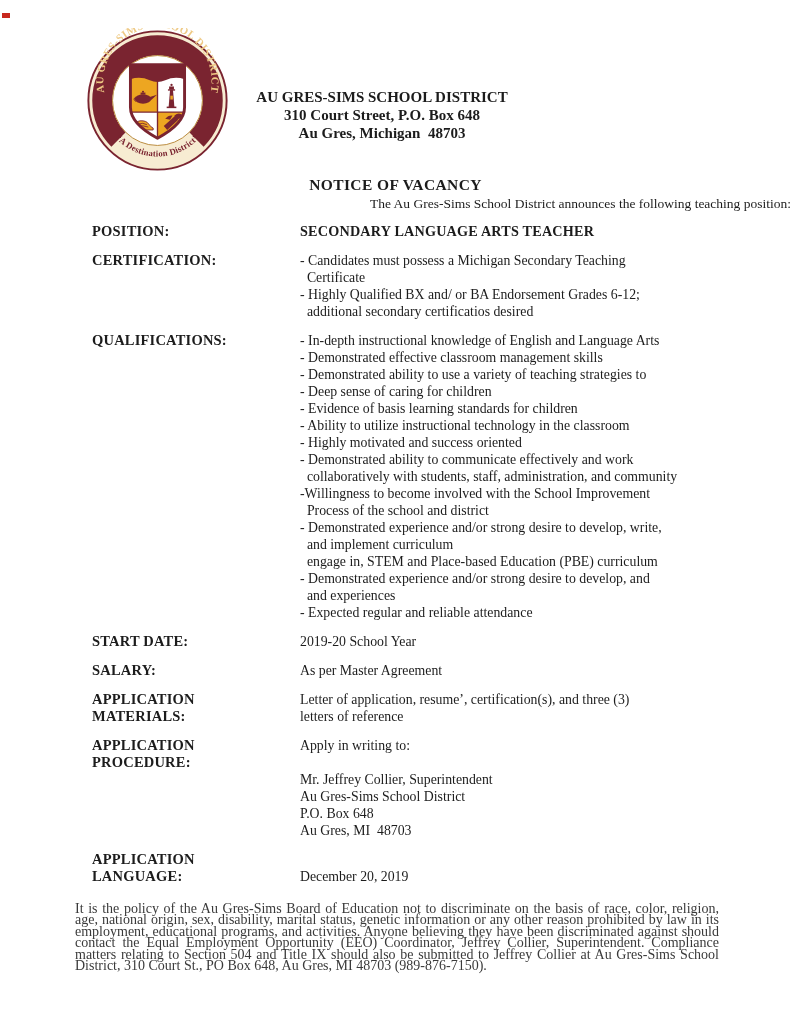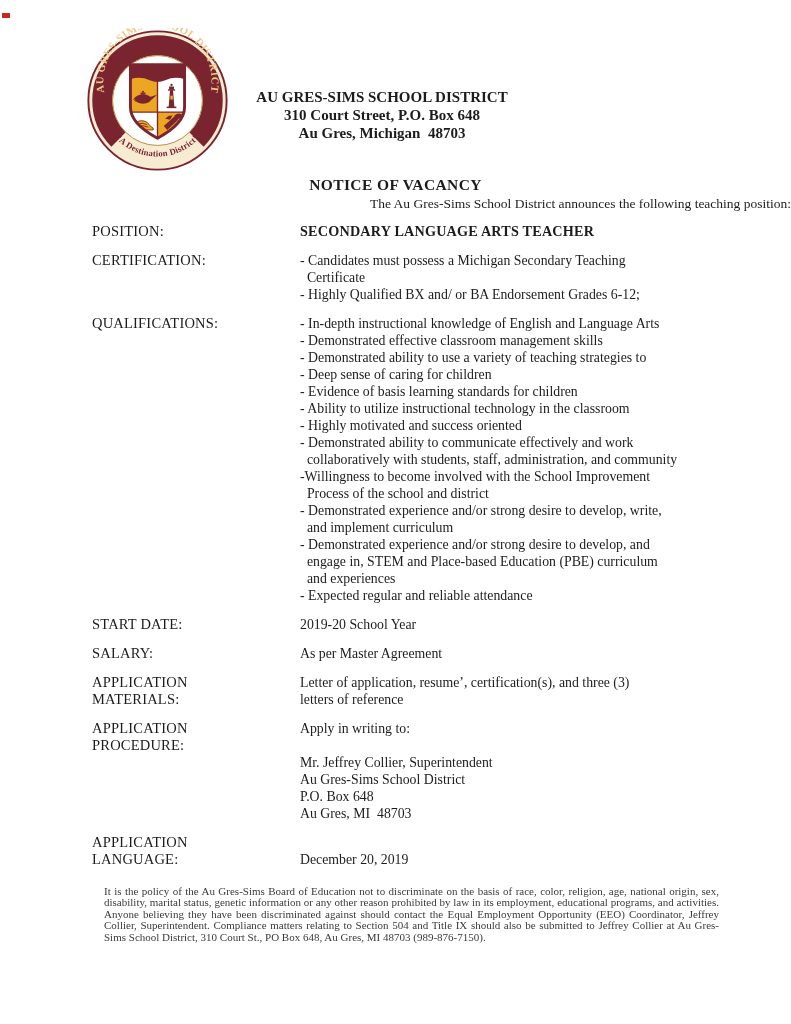--- a/index.html
+++ b/index.html
@@ -27,26 +27,26 @@
   .f-cream{fill:var(--cream);}
 
   .header-text{position:absolute;left:237px;top:88px;width:290px;text-align:center;font-weight:bold;font-size:15px;line-height:18px;}
   .header-text .line{white-space:pre;}
 
   .notice-title{text-align:center;font-weight:bold;font-size:15.5px;line-height:18px;letter-spacing:.4px;}
   .notice-subtitle{text-align:right;font-size:13.5px;line-height:17px;margin-top:1px;}
 
   .sections{margin:11px 50px 0 92px;}
   .section-row{display:grid;grid-template-columns:208px 1fr;margin-bottom:12px;}
-  .label-col{font-weight:normal;font-size:14.5px;line-height:17px;letter-spacing:.2px;}
+  .label-col{font-weight:bold;font-size:14.5px;line-height:17px;letter-spacing:.2px;}
   .content-col{font-size:13.8px;line-height:17px;}
   .content-col.bold{font-weight:bold;font-size:14.2px;letter-spacing:.2px;}
   .content-col .line,.label-col .line{white-space:pre;}
 
-  .footer{margin:18px 72px 0 104px;font-size:11px;line-height:11.4px;color:var(--footer-ink);text-align:justify;}
+  .footer{margin:18px 72px 0 75px;font-size:14px;line-height:11.4px;color:var(--footer-ink);text-align:justify;}
 </style>
 </head>
 <body>
 
 <div class="page">
 
   <div class="red-artifact"></div>
 
   <div class="header">
     <svg class="logo" width="145" height="145" viewBox="0 0 150 150">
@@ -131,42 +131,43 @@
         </div>
       </div>
       <div class="section-row">
         <div class="label-col">
           <div class="line">CERTIFICATION:</div>
         </div>
         <div class="content-col">
           <div class="line">- Candidates must possess a Michigan Secondary Teaching</div>
           <div class="line">  Certificate</div>
           <div class="line">- Highly Qualified BX and/ or BA Endorsement Grades 6-12;</div>
+          <div class="line">  additional secondary certificatios desired</div>
         </div>
       </div>
       <div class="section-row">
         <div class="label-col">
           <div class="line">QUALIFICATIONS:</div>
         </div>
         <div class="content-col">
           <div class="line">- In-depth instructional knowledge of English and Language Arts</div>
           <div class="line">- Demonstrated effective classroom management skills</div>
           <div class="line">- Demonstrated ability to use a variety of teaching strategies to</div>
           <div class="line">- Deep sense of caring for children</div>
           <div class="line">- Evidence of basis learning standards for children</div>
           <div class="line">- Ability to utilize instructional technology in the classroom</div>
           <div class="line">- Highly motivated and success oriented</div>
           <div class="line">- Demonstrated ability to communicate effectively and work</div>
           <div class="line">  collaboratively with students, staff, administration, and community</div>
           <div class="line">-Willingness to become involved with the School Improvement</div>
           <div class="line">  Process of the school and district</div>
           <div class="line">- Demonstrated experience and/or strong desire to develop, write,</div>
           <div class="line">  and implement curriculum</div>
+          <div class="line">  engage in, STEM and Place-based Education (PBE) curriculum</div>
           <div class="line">- Demonstrated experience and/or strong desire to develop, and</div>
-          <div class="line">  engage in, STEM and Place-based Education (PBE) curriculum</div>
           <div class="line">  and experiences</div>
           <div class="line">- Expected regular and reliable attendance</div>
         </div>
       </div>
       <div class="section-row">
         <div class="label-col">
           <div class="line">START DATE:</div>
         </div>
         <div class="content-col">
           <div class="line">2019-20 School Year</div>

